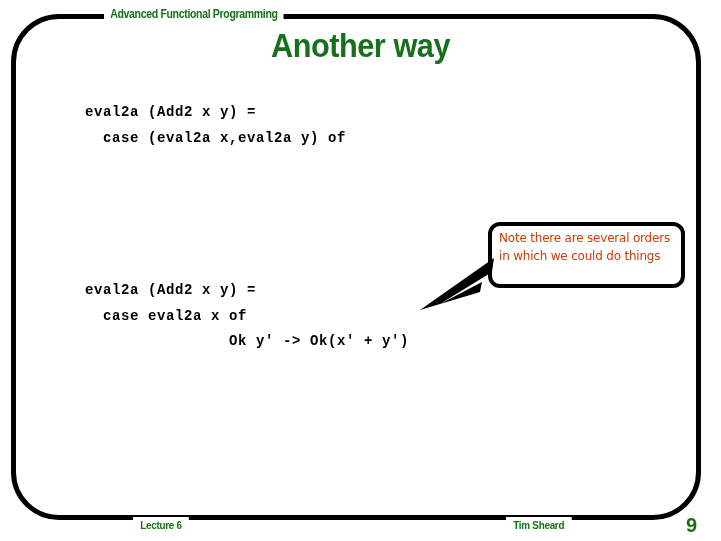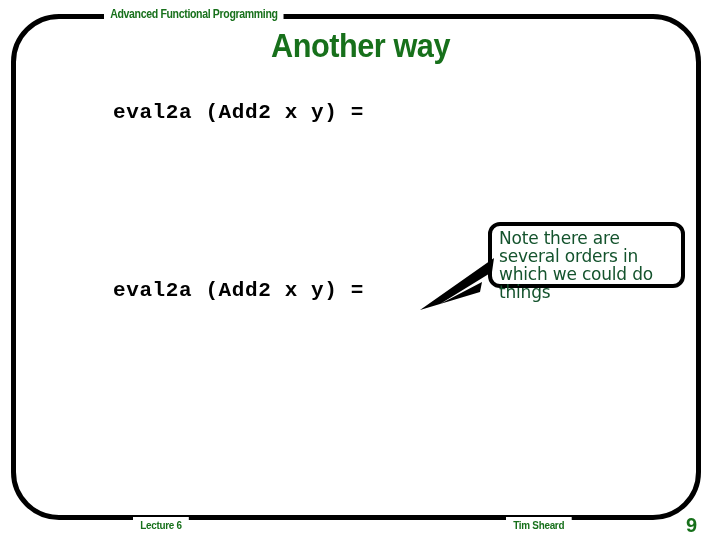--- a/index.html
+++ b/index.html
@@ -68,28 +68,27 @@
     font-weight: bold;
     letter-spacing: -0.5px;
     transform: scaleX(0.93);
     z-index: 4;
   }
 
   
   .code-block {
     position: absolute;
     font-family: "Liberation Mono", "DejaVu Sans Mono", monospace;
-    font-size: 21px;
+    font-size: 14px;
     font-weight: bold;
     color: #000000;
     white-space: pre;
     letter-spacing: 0.6px;
     line-height: 25.5px;
     z-index: 3;
-    margin-left: 28px;
   }
   #code-block-1 { left: 85px; top: 100px; }
   #code-block-2 { left: 85px; top: 278px; }
   .code-line { white-space: pre; height: 25.5px; }
 
   
   #callout {
     position: absolute;
     left: 488px;
     top: 222px;
@@ -99,23 +98,23 @@
     border-radius: 12px;
     background: #ffffff;
     box-sizing: border-box;
     z-index: 6;
   }
   #callout-text {
     position: absolute;
     left: 7px;
     top: 3px;
     width: 183px;
-    color: #14532d;
+    color: #c2410c;
     font-family: "DejaVu Sans", sans-serif;
-    font-size: 17px;
+    font-size: 12px;
     font-weight: normal;
     line-height: 18px;
     letter-spacing: -0.2px;
   }
   #callout-tail {
     position: absolute;
     left: 418px;
     top: 258px;
     width: 90px;
     height: 56px;
@@ -158,23 +157,23 @@
 <body>
 
 <div id="slide">
 
   <div id="frame"></div>
 
   <div id="header-label">Advanced Functional Programming</div>
 
   <div id="slide-title">Another way</div>
 
-  <div id="code-block-1" class="code-block"><div class="code-line">eval2a (Add2 x y) =</div></div>
+  <div id="code-block-1" class="code-block"><div class="code-line">eval2a (Add2 x y) =</div><div class="code-line">  case (eval2a x,eval2a y) of</div></div>
 
-  <div id="code-block-2" class="code-block"><div class="code-line">eval2a (Add2 x y) =</div></div>
+  <div id="code-block-2" class="code-block"><div class="code-line">eval2a (Add2 x y) =</div><div class="code-line">  case eval2a x of</div><div class="code-line">                Ok y' -&gt; Ok(x' + y')</div></div>
 
   <div id="callout">
     <div id="callout-text">Note there are several orders in which we could do things</div>
   </div>
 
   <svg id="callout-tail" viewBox="0 0 90 56" width="90" height="56">
     <polygon points="2,52 76,0 74,14 22,46 64,24 62,34" fill="#000000"></polygon>
   </svg>
 
   <div id="footer-lecture" class="footer-label">Lecture 6</div>

